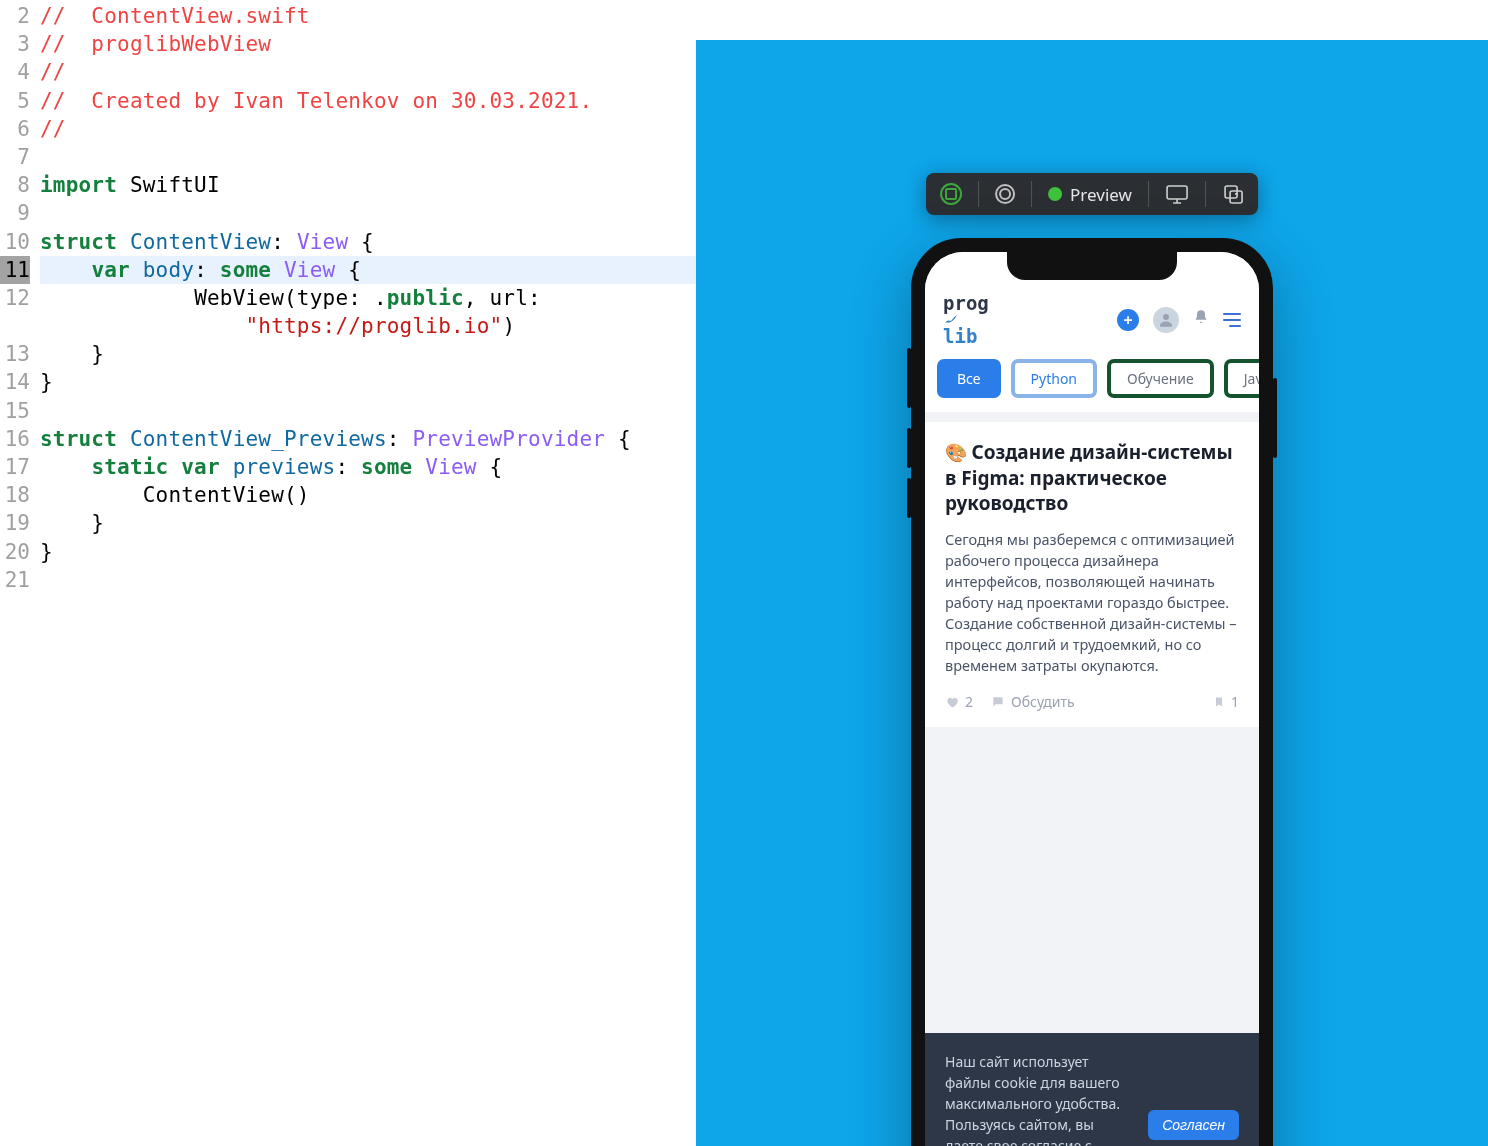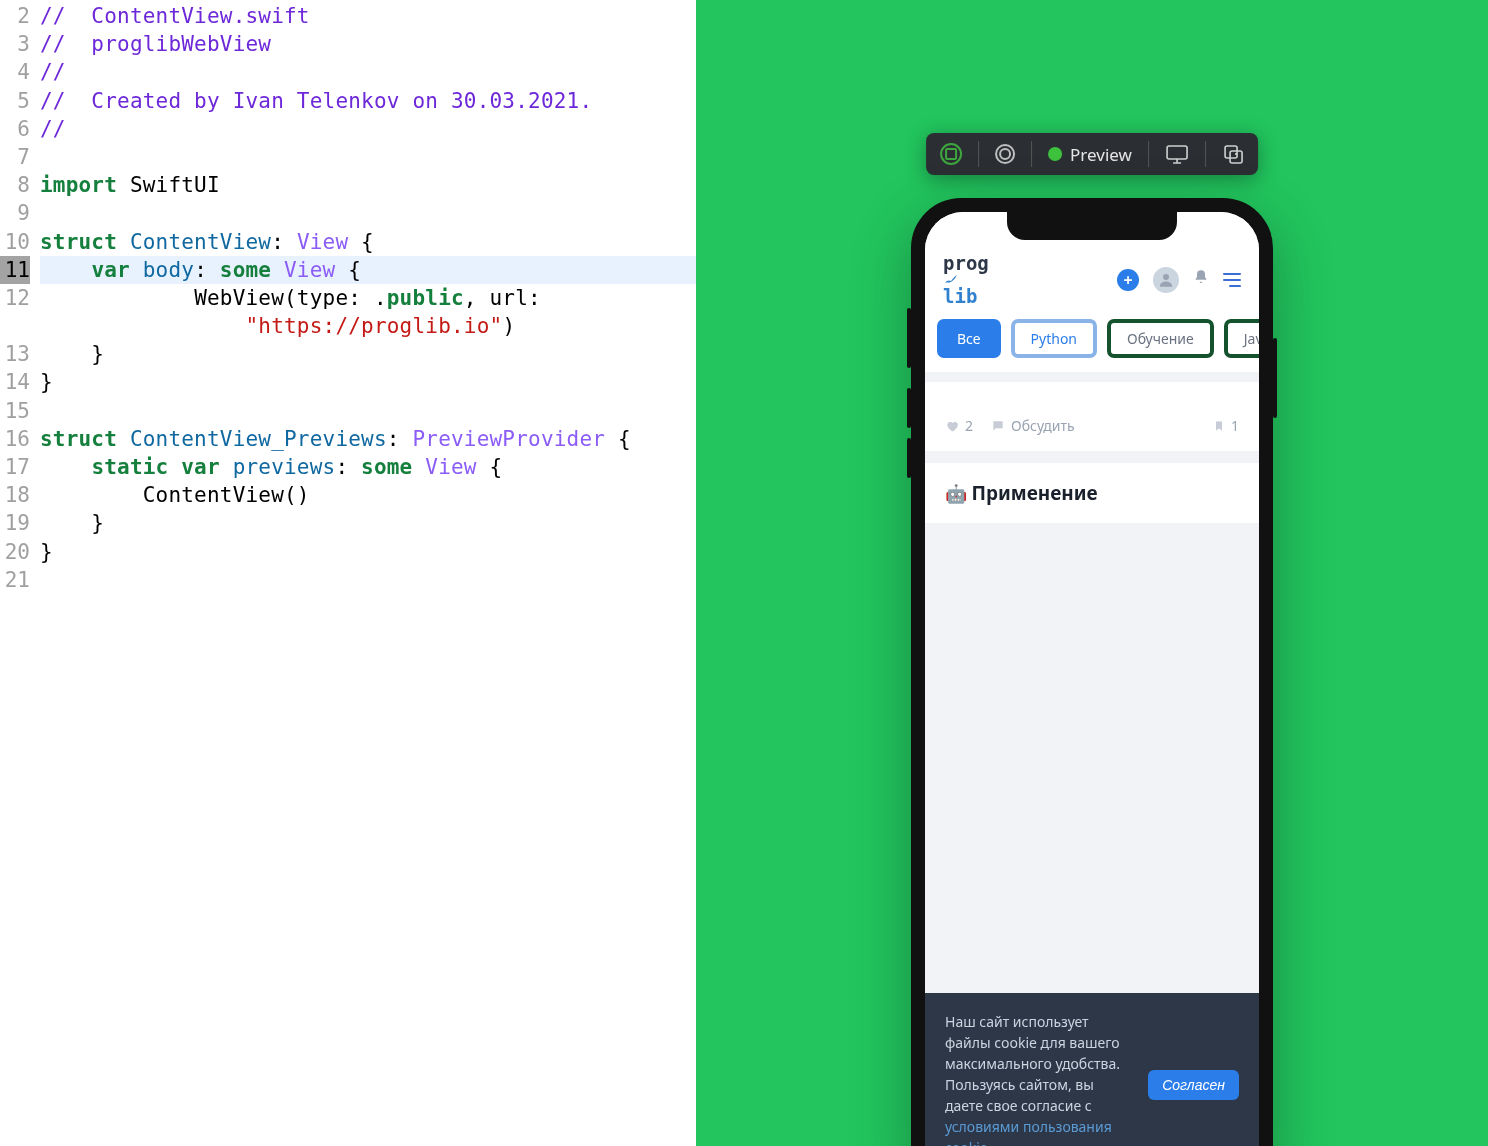--- a/index.html
+++ b/index.html
@@ -35,33 +35,34 @@
   white-space: pre;
   color: #000;
   letter-spacing: 0.2px;
 }
 .code .line { height: 28.2px; display: block; position: relative; }
 .code .highlighted {
   background: #e8f2fe;
   width: 100%;
 }
 .gutter .highlighted-num { color: #000; font-weight: 500; background:#a3a3a3; width:100%; } 
-.tok-comment2 { color: #6d28d9; } 
+.tok-comment2 { color: #ef4444; } 
 .tok-keyword  { color: #15803d; font-weight: 600; }
 .tok-type     { color: #8b5cf6; }
 .tok-typeDecl { color: #0f68a0; }
 .tok-string   { color: #c41a16; }
 .tok-prop     { color: #0f68a0; }
 
 
 .preview-area {
   flex: 1;
-  background: #22c55e;
+  background: #0ea5e9;
   position: relative;
   overflow: hidden;
+  margin-top: 40px;
 }
 
 
 .preview-toolbar {
   position: absolute;
   top: 133px;
   left: 50%;
   transform: translateX(-50%);
   background: #2b2e33;
   border-radius: 8px;
@@ -322,20 +323,24 @@
 
       <div class="tabs" id="tabs">
           <div class="tab active">Все</div>
           <div class="tab outline-blue">Python</div>
           <div class="tab">Обучение</div>
           <div class="tab">JavaScript</div>
         </div>
 
       <div class="feed">
         <div class="card">
+          <h3>
+            <span class="emoji">🎨</span><span>Создание дизайн-системы в Figma: практическое руководство</span>
+          </h3>
+          <p>Сегодня мы разберемся с оптимизацией рабочего процесса дизайнера интерфейсов, позволяющей начинать работу над проектами гораздо быстрее. Создание собственной дизайн-системы – процесс долгий и трудоемкий, но со временем затраты окупаются.</p>
           <div class="card-footer">
             <span class="cf-item">
               <svg width="14" height="14" viewBox="0 0 24 24" fill="#c7ccd6">
                   <path d="M12 21s-8-5-8-11a5 5 0 019-3 5 5 0 019 3c0 6-8 11-8 11z"></path>
                 </svg>
               <span>2</span>
             </span>
             <span class="cf-item">
               <svg width="14" height="14" viewBox="0 0 24 24" fill="#c7ccd6">
                   <path d="M4 4h16v12H8l-4 4z"></path>
@@ -345,25 +350,20 @@
             <span class="cf-spacer"></span>
             <span class="cf-item">
               <svg width="12" height="14" viewBox="0 0 24 24" fill="#c7ccd6">
                   <path d="M6 3h12v18l-6-4-6 4z"></path>
                 </svg>
               <span>1</span>
             </span>
           </div>
         </div>
 
-        <div class="card card2">
-          <h3>
-            <span class="emoji">🤖</span><span>Применение</span>
-          </h3>
-        </div>
       </div>
 
       <div class="cookie">
         <div class="cookie-text">
           <span>Наш сайт использует файлы cookie для вашего максимального удобства. Пользуясь сайтом, вы даете свое согласие с </span><a href="#">условиями пользования cookie</a>
         </div>
         <button class="cookie-btn">Согласен</button>
       </div>
 
     </div>

